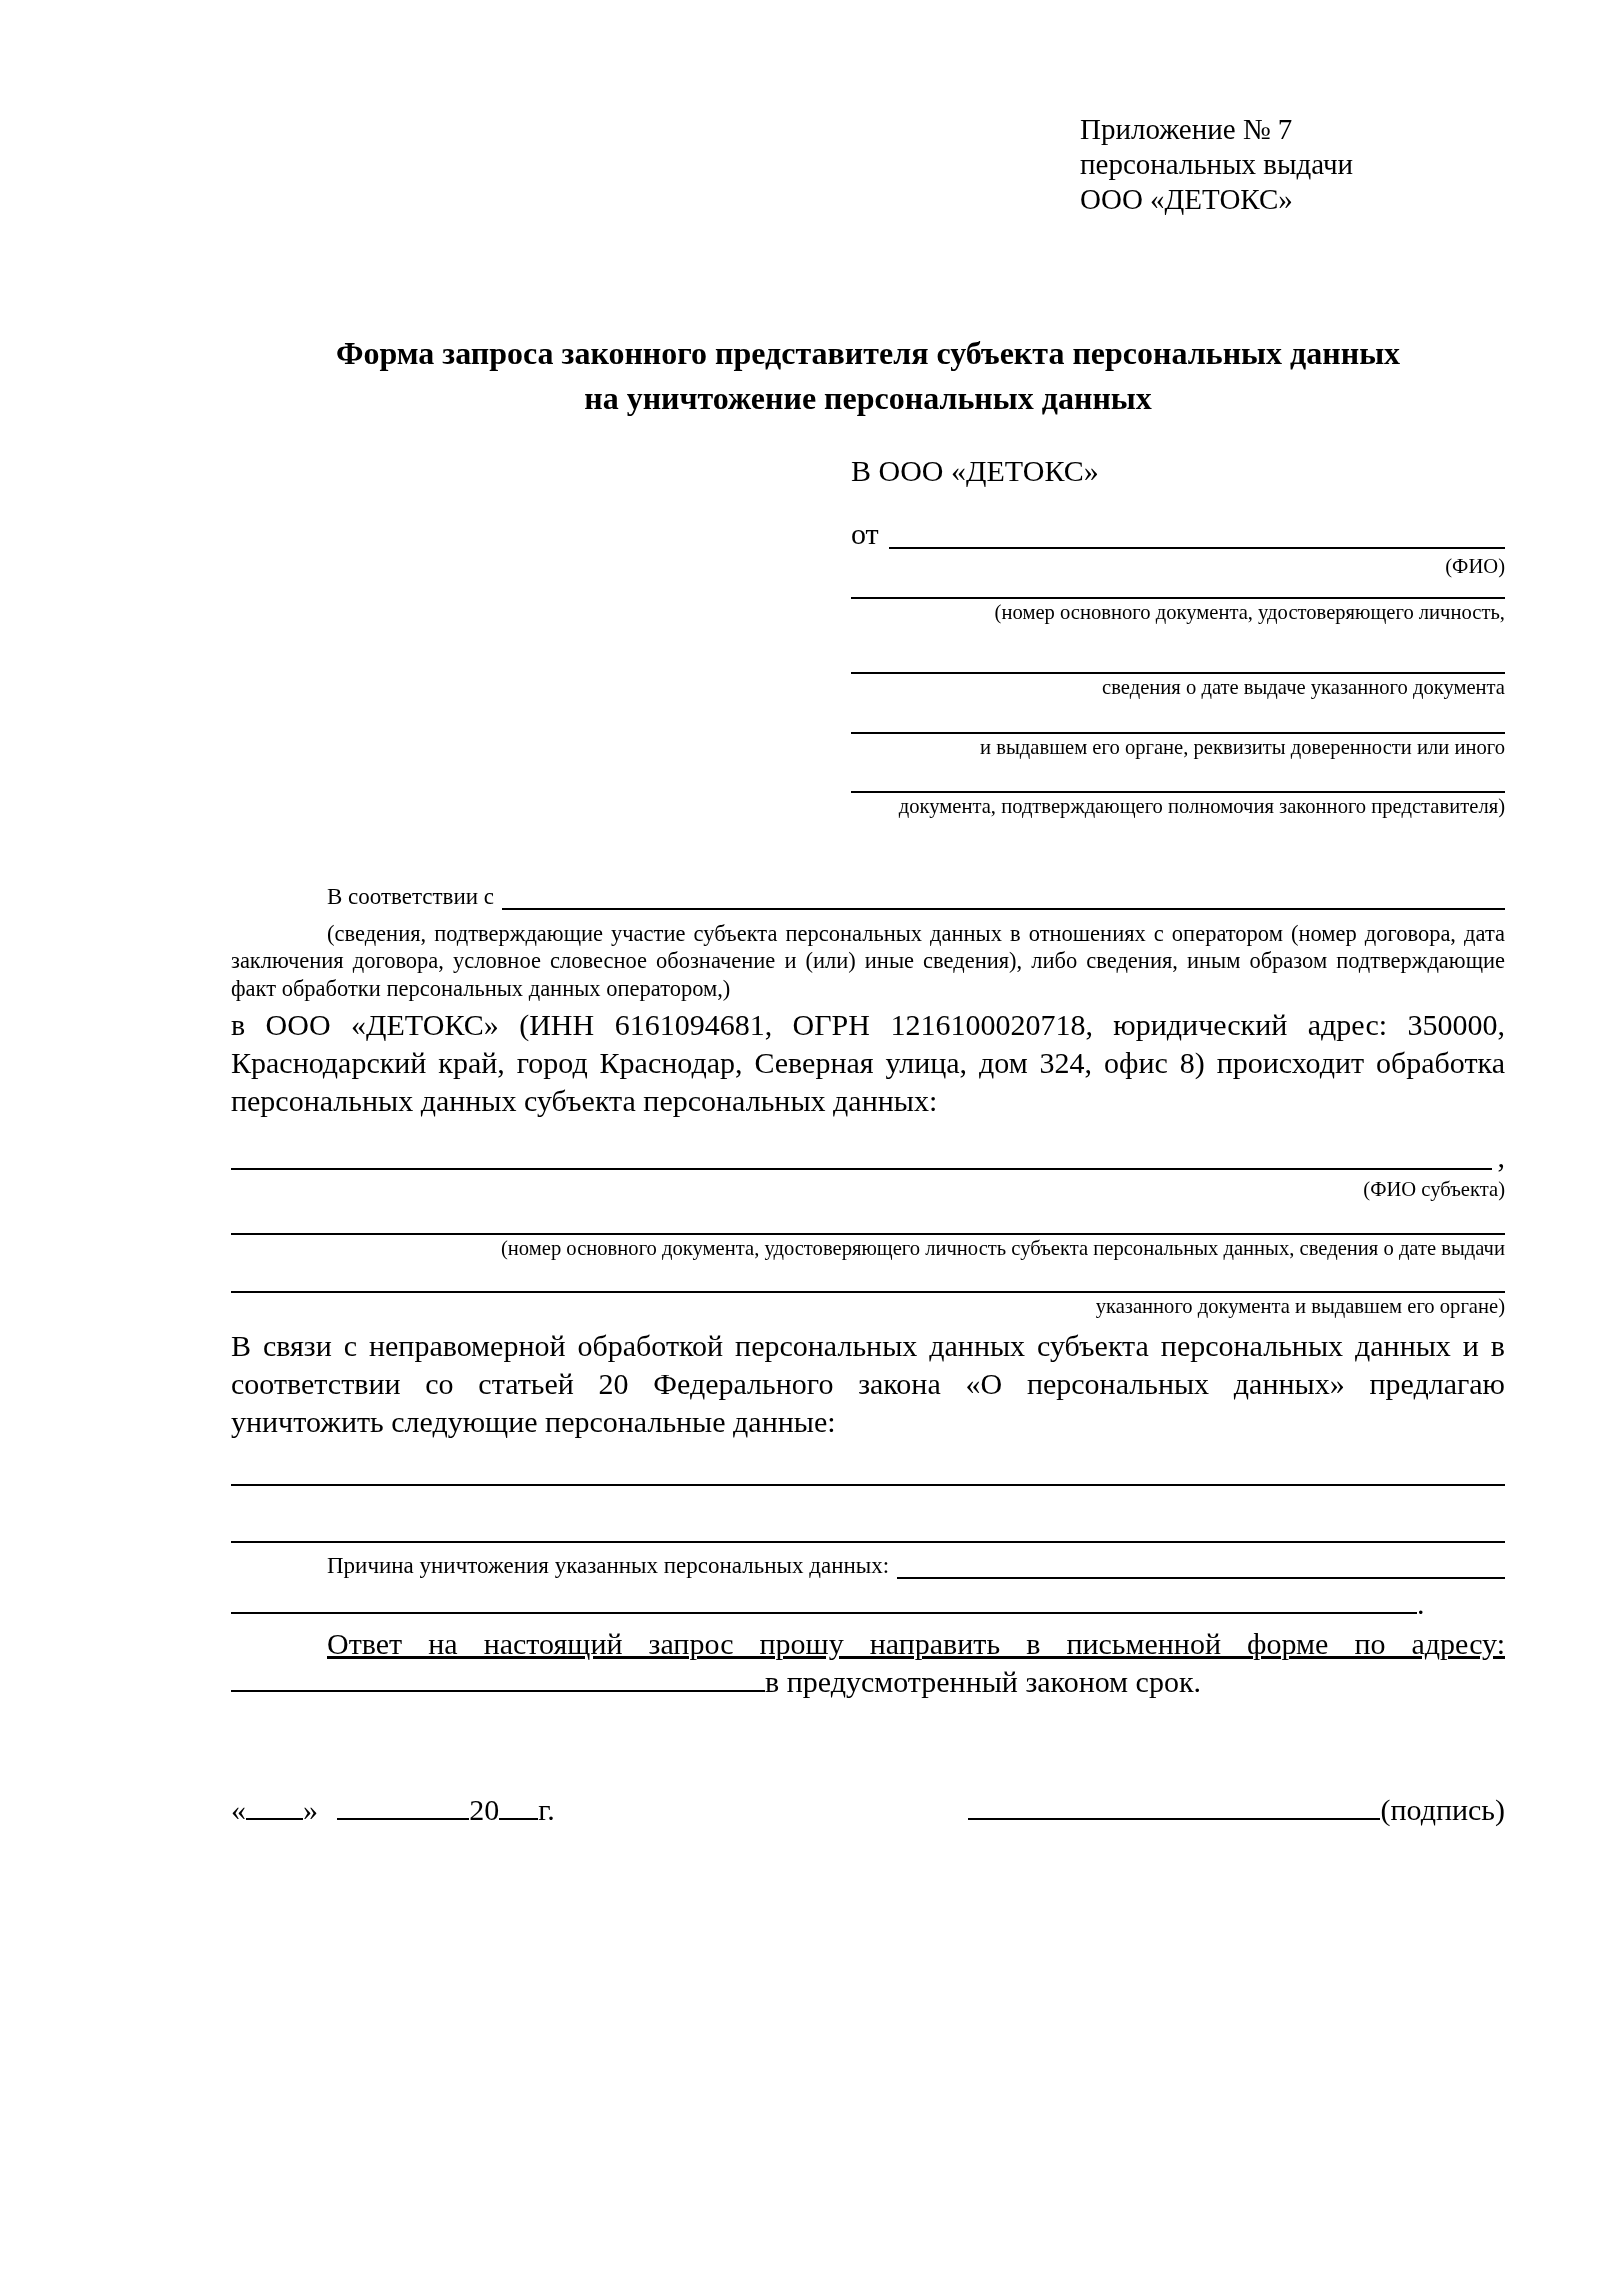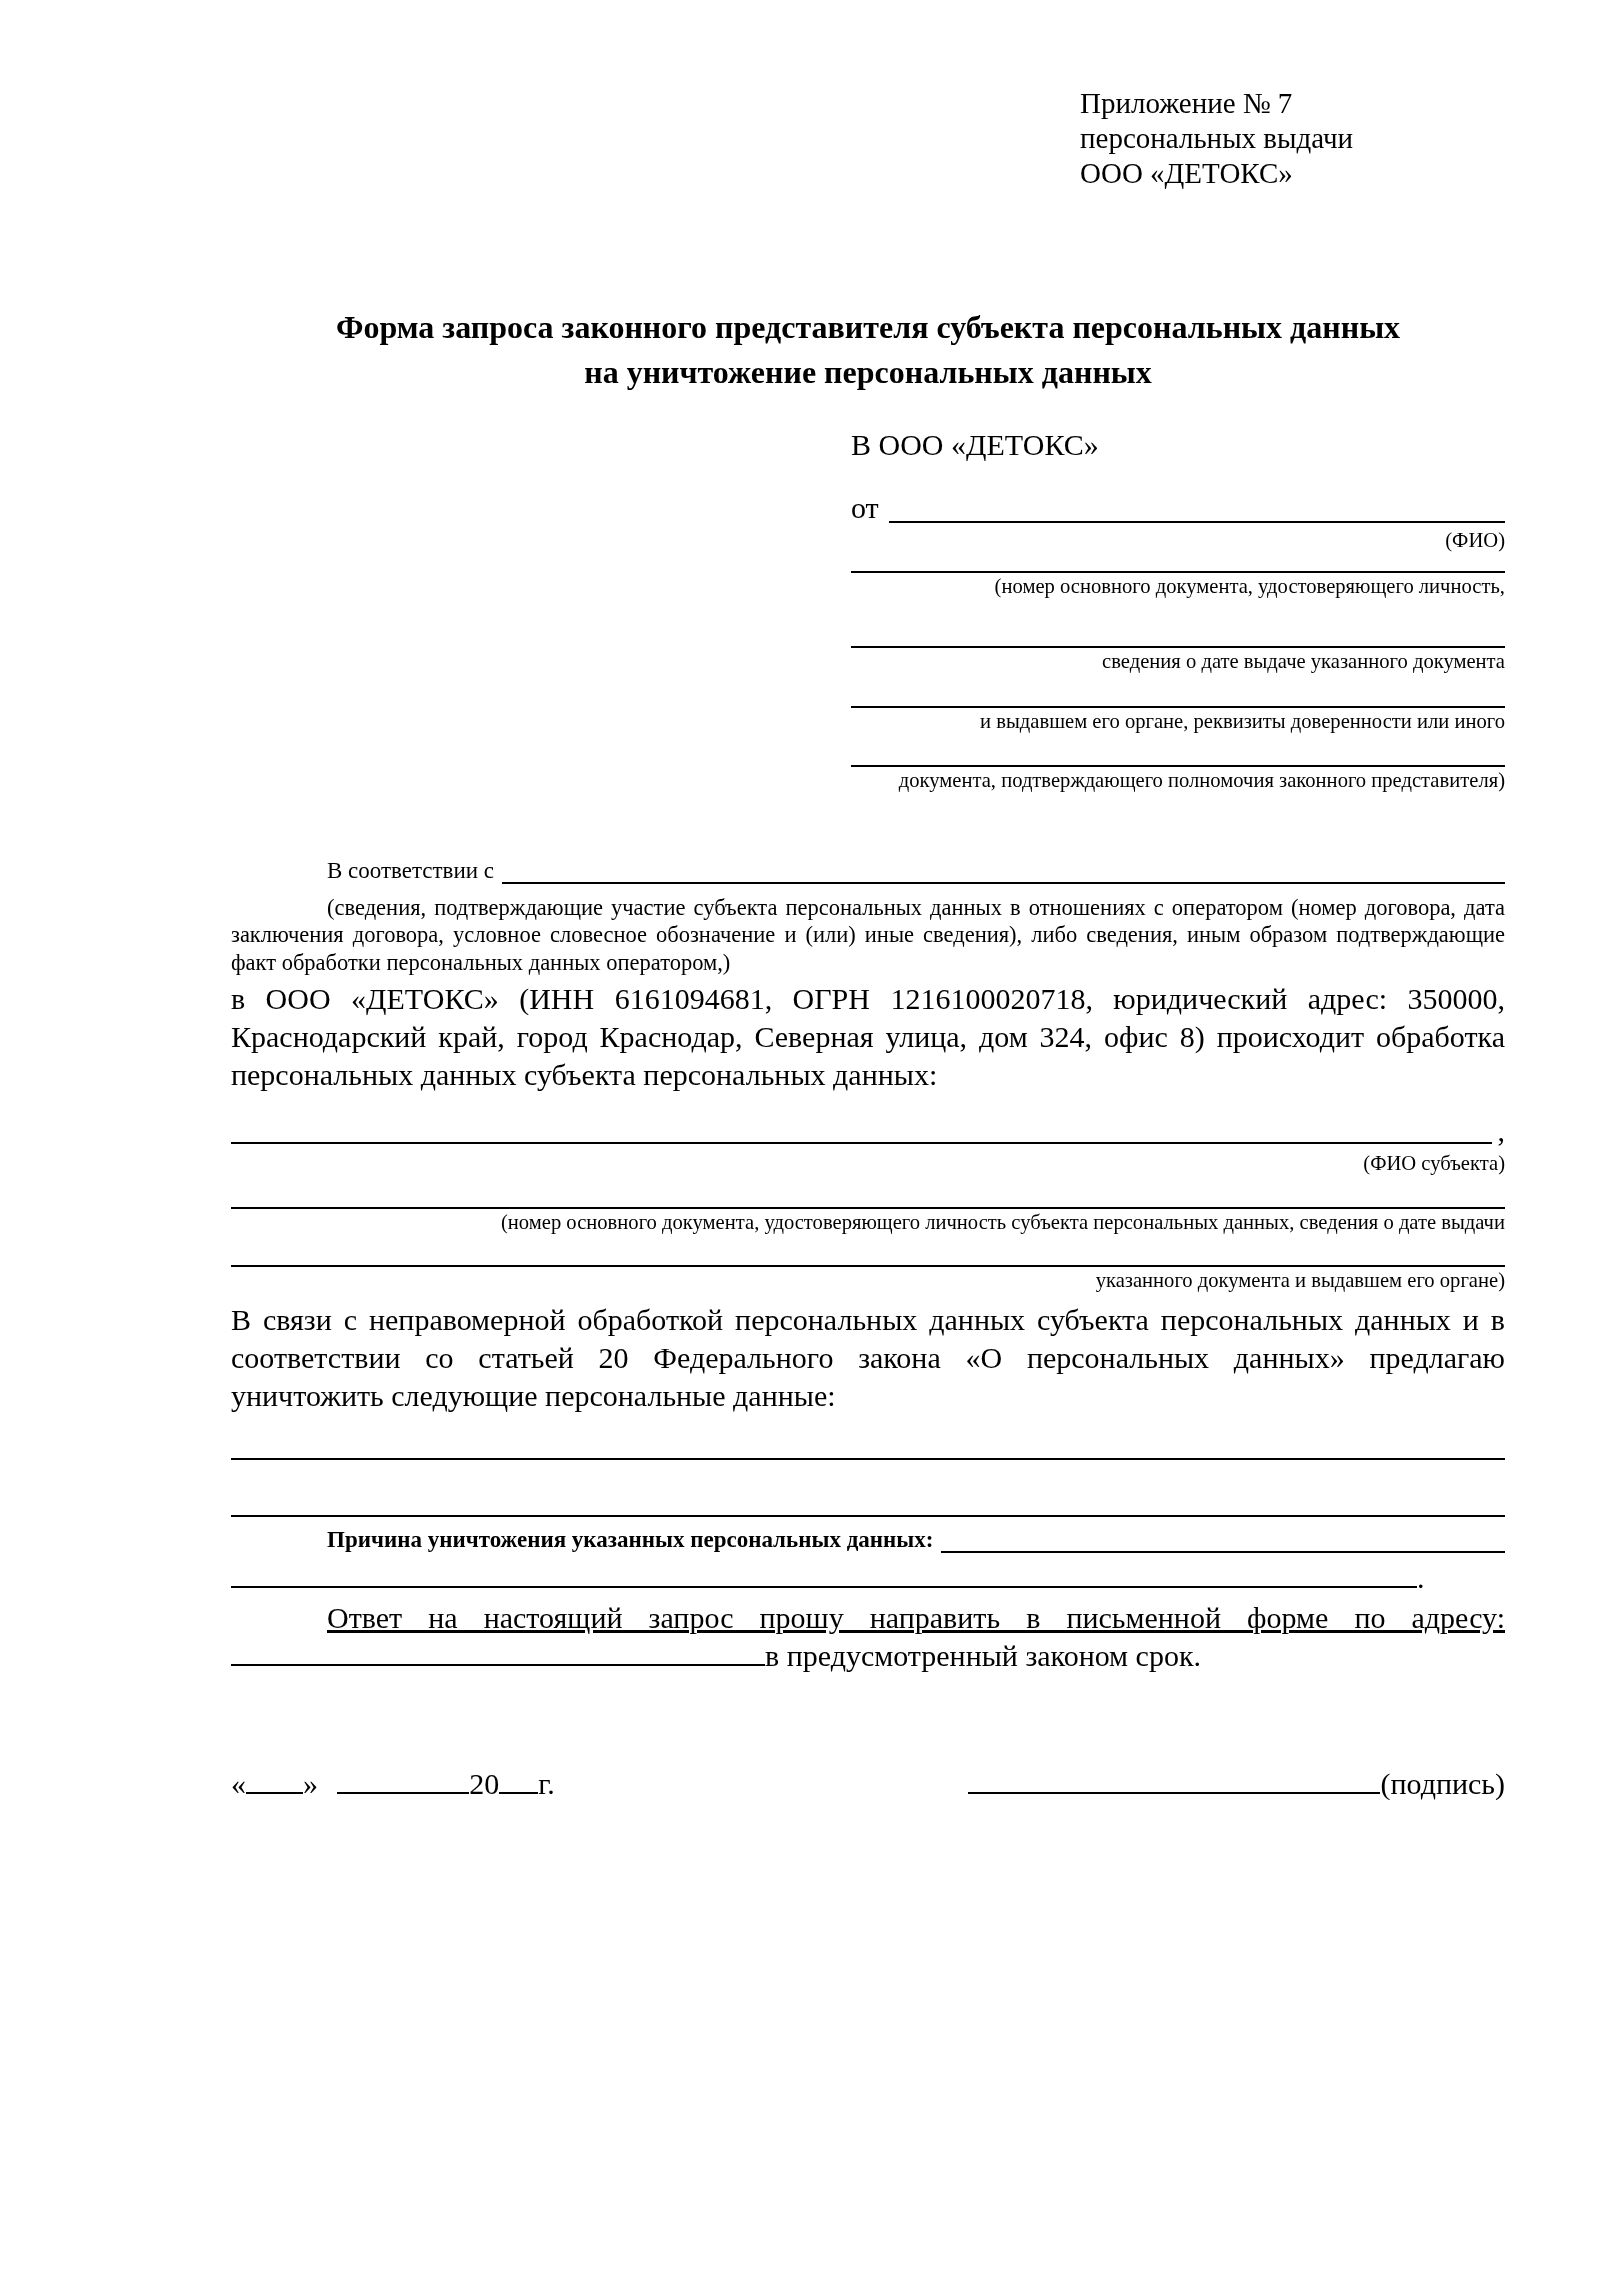--- a/index.html
+++ b/index.html
@@ -9,21 +9,21 @@
     margin:0 auto;
     background:#ffffff;
     color:#000000;
     font-family:"Liberation Serif","DejaVu Serif",serif;
     overflow:hidden;
   }
   .content {
     position:absolute; left:231px; top:0; width:1274px;
   }
   
-  .apx { margin:86px 0 0 849px; font-size:29px; line-height:35px; }
+  .apx { margin:112px 0 0 849px; font-size:29px; line-height:35px; }
   
   .title { margin-top:114px; text-align:center; font-weight:bold; font-size:32px; line-height:45px; }
   
   .addr { margin:31px 0 0 620px; width:654px; font-size:30px; line-height:38px; }
   .from-row { display:flex; align-items:stretch;margin-top:25px; }
   .from-fill { flex:1; margin-left:9.8px; border-bottom:2.9px solid #000; margin-bottom:3.9px; }
   .cap { font-size:20.6px; line-height:26.5px; text-align:right; }
   .ufield { border-bottom:2.9px solid #000; }
   .h18 { height:17.6px; } .h47 { height:46px; } .h33 { height:32px; } .h31 { height:30px; }
   
@@ -34,21 +34,21 @@
   .fine { margin-top:3.9px; font-size:22.5px; line-height:27.4px; text-align:justify; text-indent:96px; }
   .para { font-size:30px; line-height:38px; text-align:justify; }
   .op-para { margin-top:3.9px; }
   .comma-row { display:flex; align-items:stretch; font-size:30px; line-height:38px; margin-top:17.6px; }
   .comma-fill { flex:1; border-bottom:2.9px solid #000; margin-bottom:5.9px; margin-right:5.9px; }
   .full-line { border-bottom:2.9px solid #000; }
   .f32 { height:31px; } .f30 { height:29px; }
   .demand { margin-top:7.8px; }
   .blank1 { height:43px; border-bottom:2.9px solid #000; }
   .blank2 { height:55px; border-bottom:2.9px solid #000; }
-  .reason { margin-top:3.9px; padding-left:96px;font-weight:bold; }
+  .reason { margin-top:3.9px; padding-left:96px; }
   .ifill { display:inline-block; border-bottom:2.9px solid #000; }
   .period-row { font-size:30px; line-height:38px; }
   .reply { text-align-last:justify; text-indent:96px; margin-top:2px;text-decoration:underline; }
   .tail-row { font-size:30px; line-height:38px; }
   .footer { margin-top:90px; display:flex; justify-content:space-between; align-items:baseline; font-size:30px; line-height:38px; }
   .fgroup { white-space:nowrap; }
 </style>
 </head>
 <body>
 

